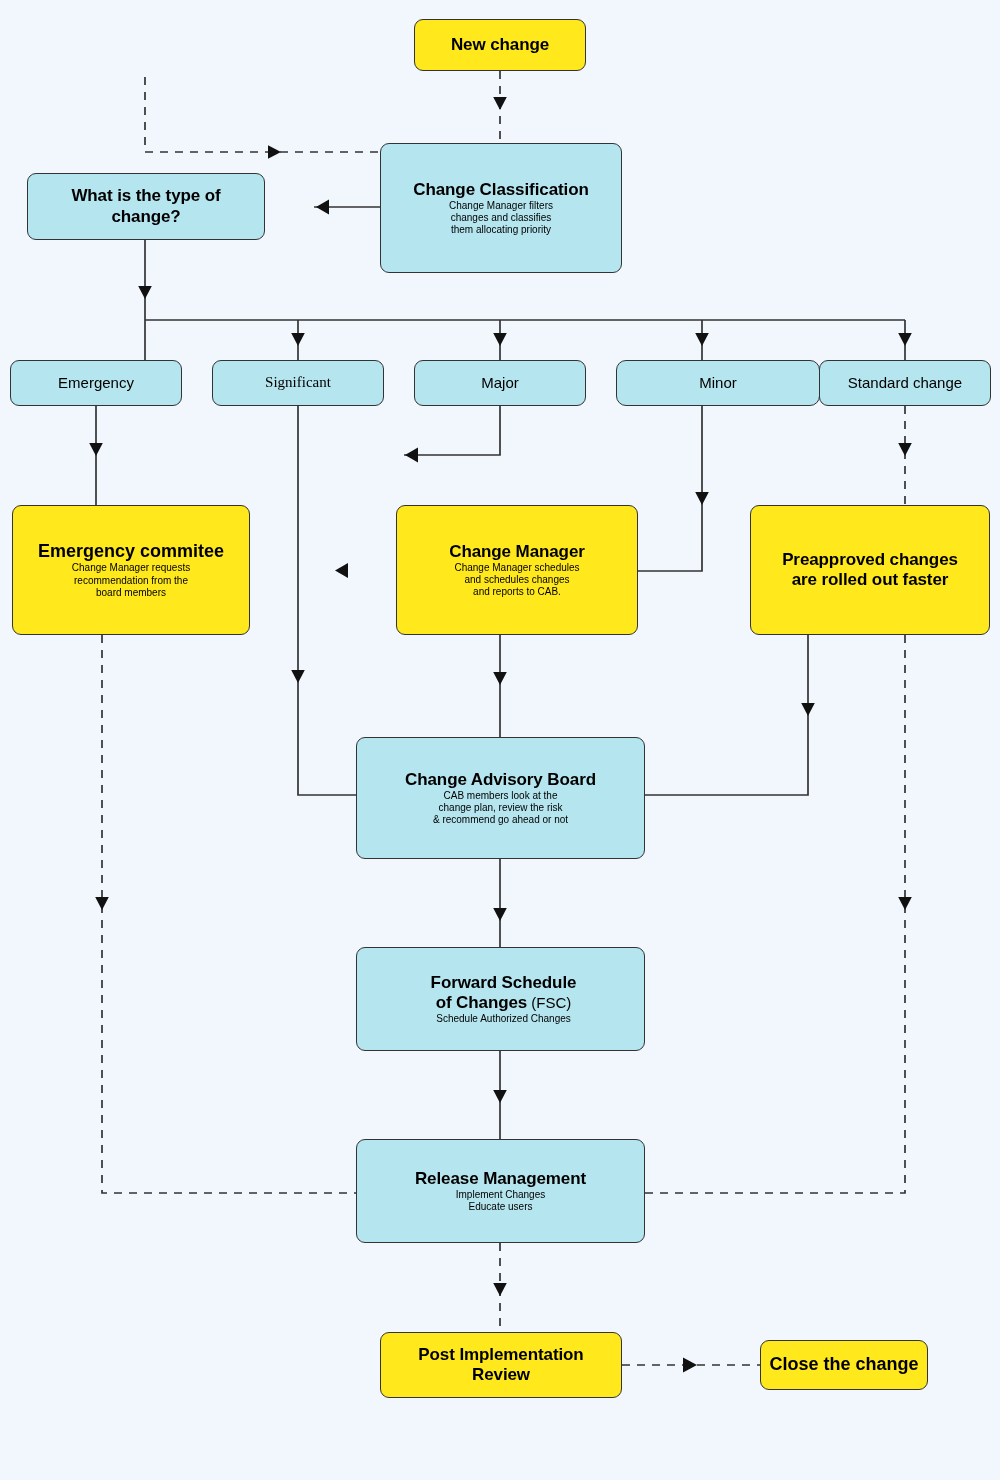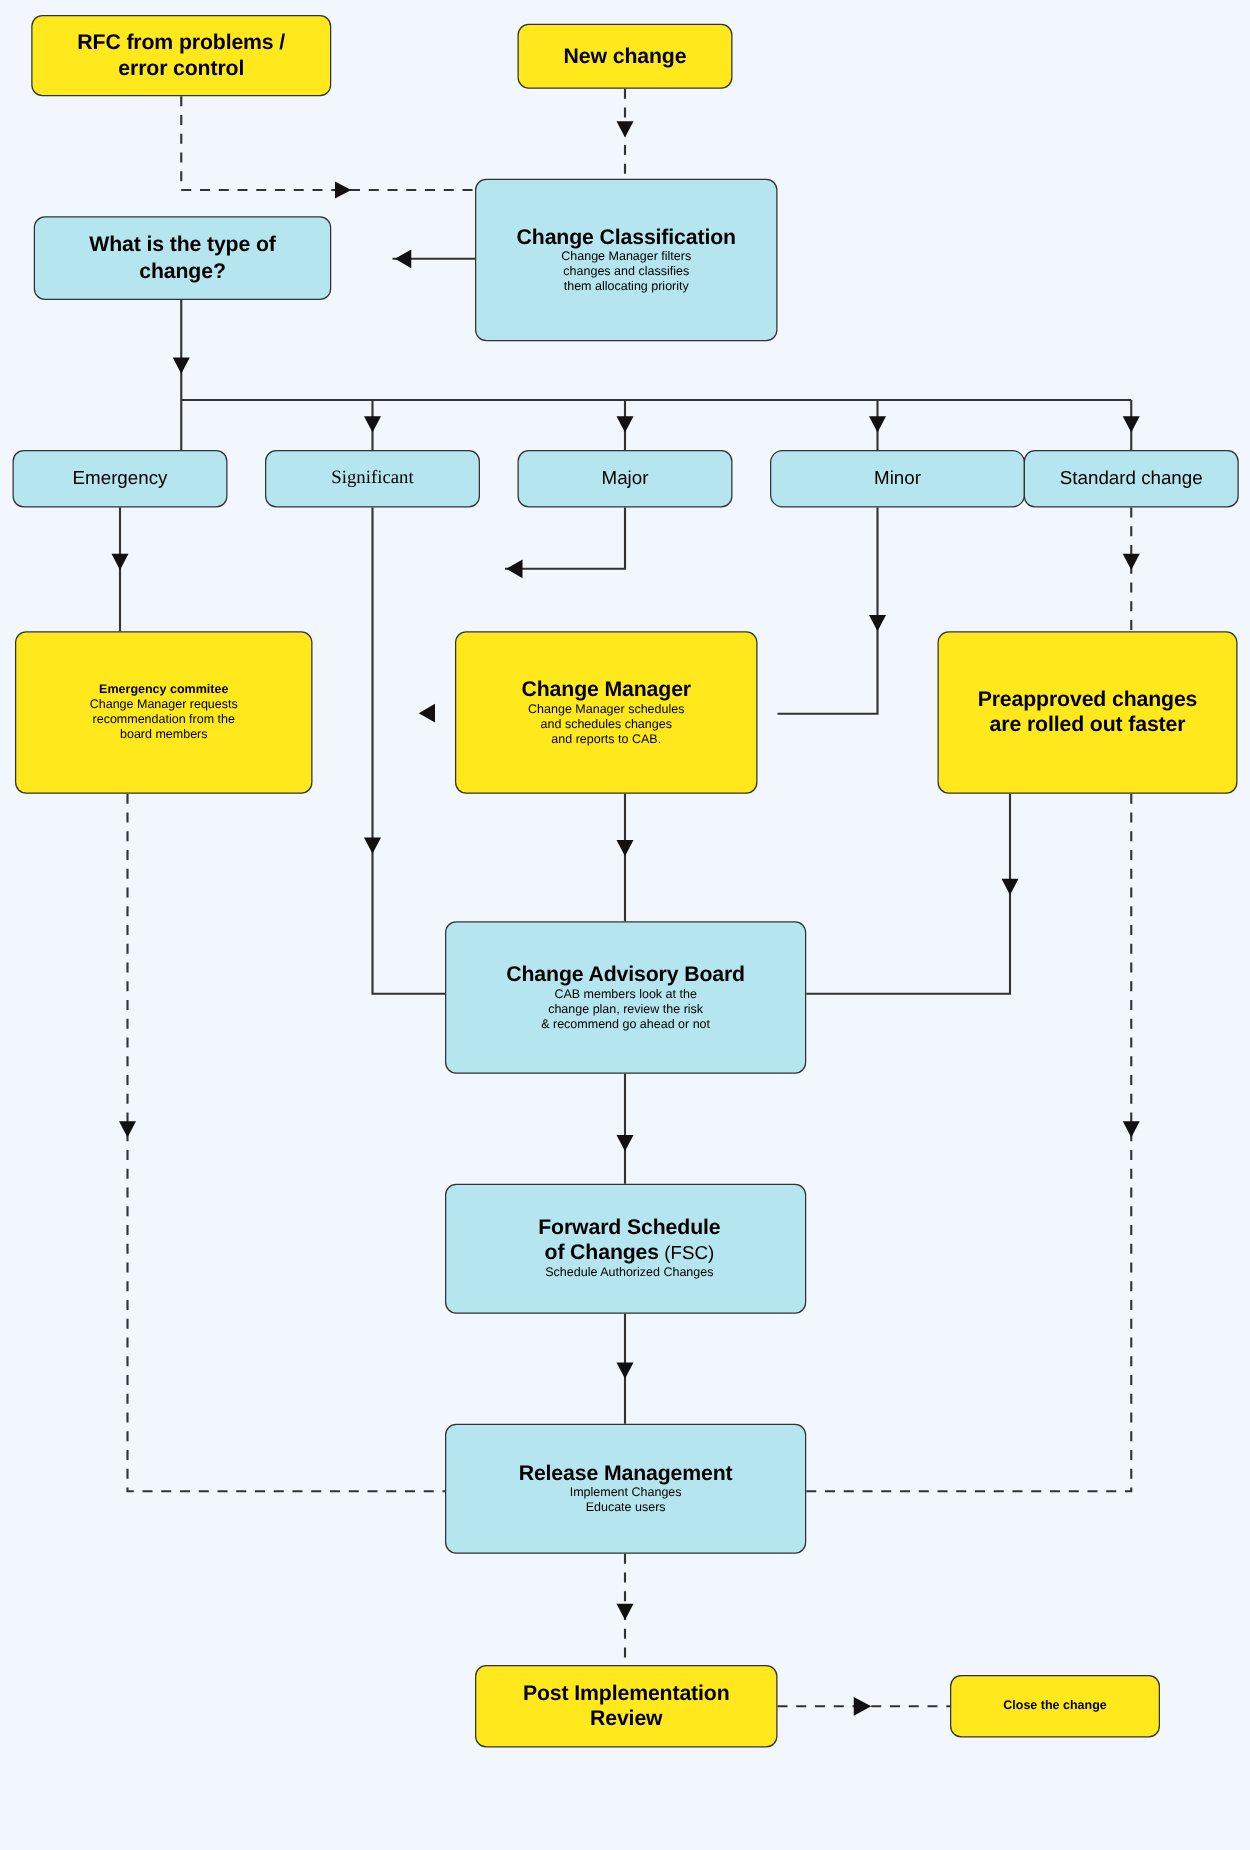--- a/index.html
+++ b/index.html
@@ -38,21 +38,21 @@
   }
   .yellow { background: #FFE81C; }
   .blue   { background: #B5E5EE; }
   .title {
     font-weight: bold;
     font-size: 17px;
     letter-spacing: -0.1px;
   }
   .title-sm {
     font-weight: bold;
-    font-size: 10px;
+    font-size: 18px;
   }
   .plain {
     font-weight: normal;
     font-size: 15px;
   }
   .sub {
     font-weight: normal;
     font-size: 10px;
     line-height: 1.22;
   }
@@ -136,24 +136,20 @@
 
       <path stroke-dasharray="8,7" d="M500,1243 L500,1332"></path>
       <path stroke="none" fill="#111111" d="M493.2,1283 L506.8,1283 L500,1296 z"></path>
 
       <path stroke-dasharray="8,7" d="M622,1365 L760,1365"></path>
       <path stroke="none" fill="#111111" d="M683,1357.5 L683,1372.5 L697,1365 z"></path>
 
     </g>
   </svg>
 
-  <div class="node yellow" style="left:25px; top:12px; width:240px; height:65px;">
-    <span class="title nowrap">RFC from problems /</span>
-    <span class="title nowrap">error control</span>
-  </div>
 
   <div class="node yellow" style="left:414px; top:19px; width:172px; height:52px;">
     <span class="title">New change</span>
   </div>
 
   <div class="node blue" style="left:380px; top:143px; width:242px; height:130px;">
     <span class="title">Change Classification</span>
     <span class="sub sub-line">Change Manager filters</span>
     <span class="sub sub-line">changes and classifies</span>
     <span class="sub sub-line">them allocating priority</span>
@@ -184,21 +180,21 @@
     <span class="plain">Standard change</span>
   </div>
 
   <div class="node yellow" style="left:12px; top:505px; width:238px; height:130px;">
     <span class="title-sm">Emergency commitee</span>
     <span class="sub sub-line">Change Manager requests</span>
     <span class="sub sub-line">recommendation from the</span>
     <span class="sub sub-line">board members</span>
   </div>
 
-  <div class="node yellow" style="left:364px; top:505px; width:242px; height:130px;justify-content:center;">
+  <div class="node yellow" style="left:396px; top:505px; width:242px; height:130px;justify-content:center;">
     <span class="title">Change Manager</span>
     <span class="sub sub-line">Change Manager schedules</span>
     <span class="sub sub-line">and schedules changes</span>
     <span class="sub sub-line">and reports to CAB.</span>
   </div>
 
   <div class="node yellow" style="left:750px; top:505px; width:240px; height:130px;">
     <span class="title">Preapproved changes</span>
     <span class="title">are rolled out faster</span>
   </div>

